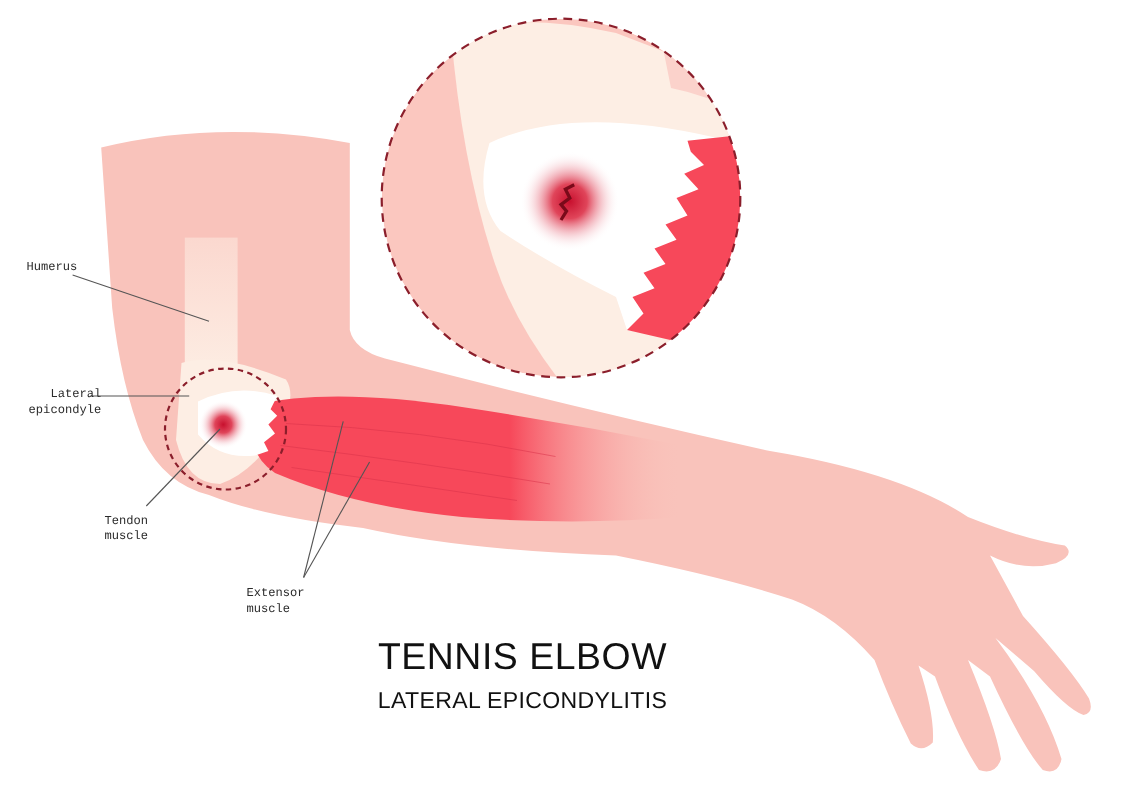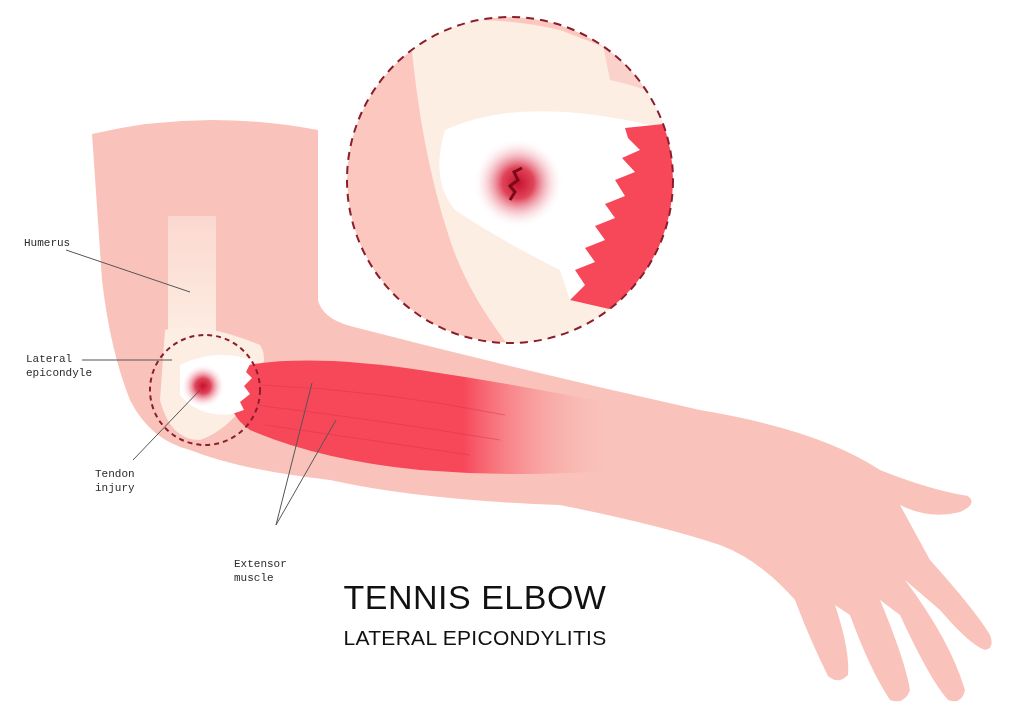--- a/index.html
+++ b/index.html
@@ -70,21 +70,21 @@
   <g stroke="#555" stroke-width="1">
     <line x1="66" y1="250" x2="190" y2="292"></line>
     <line x1="82" y1="360" x2="172" y2="360"></line>
     <line x1="133" y1="460" x2="200" y2="390"></line>
     <line x1="276" y1="525" x2="312" y2="383"></line>
     <line x1="276" y1="525" x2="336" y2="420"></line>
   </g>
 </svg>
 
 <div class="label" style="left:24px;top:236px;">Humerus</div>
-<div class="label" style="left:26px;top:352px;">Lateral
+<div class="label" style="left:26px;top:352px;text-align:right;">Lateral
 epicondyle</div>
 <div class="label" style="left:95px;top:467px;">Tendon
-injury</div>
-<div class="label" style="left:234px;top:533px;margin-top:24px;">Extensor
+muscle</div>
+<div class="label" style="left:224px;top:533px;">Extensor
 muscle</div>
 
 <div class="title" id="title-main">TENNIS ELBOW</div>
 <div class="title" id="title-sub">LATERAL EPICONDYLITIS</div>
 
 </body></html>

